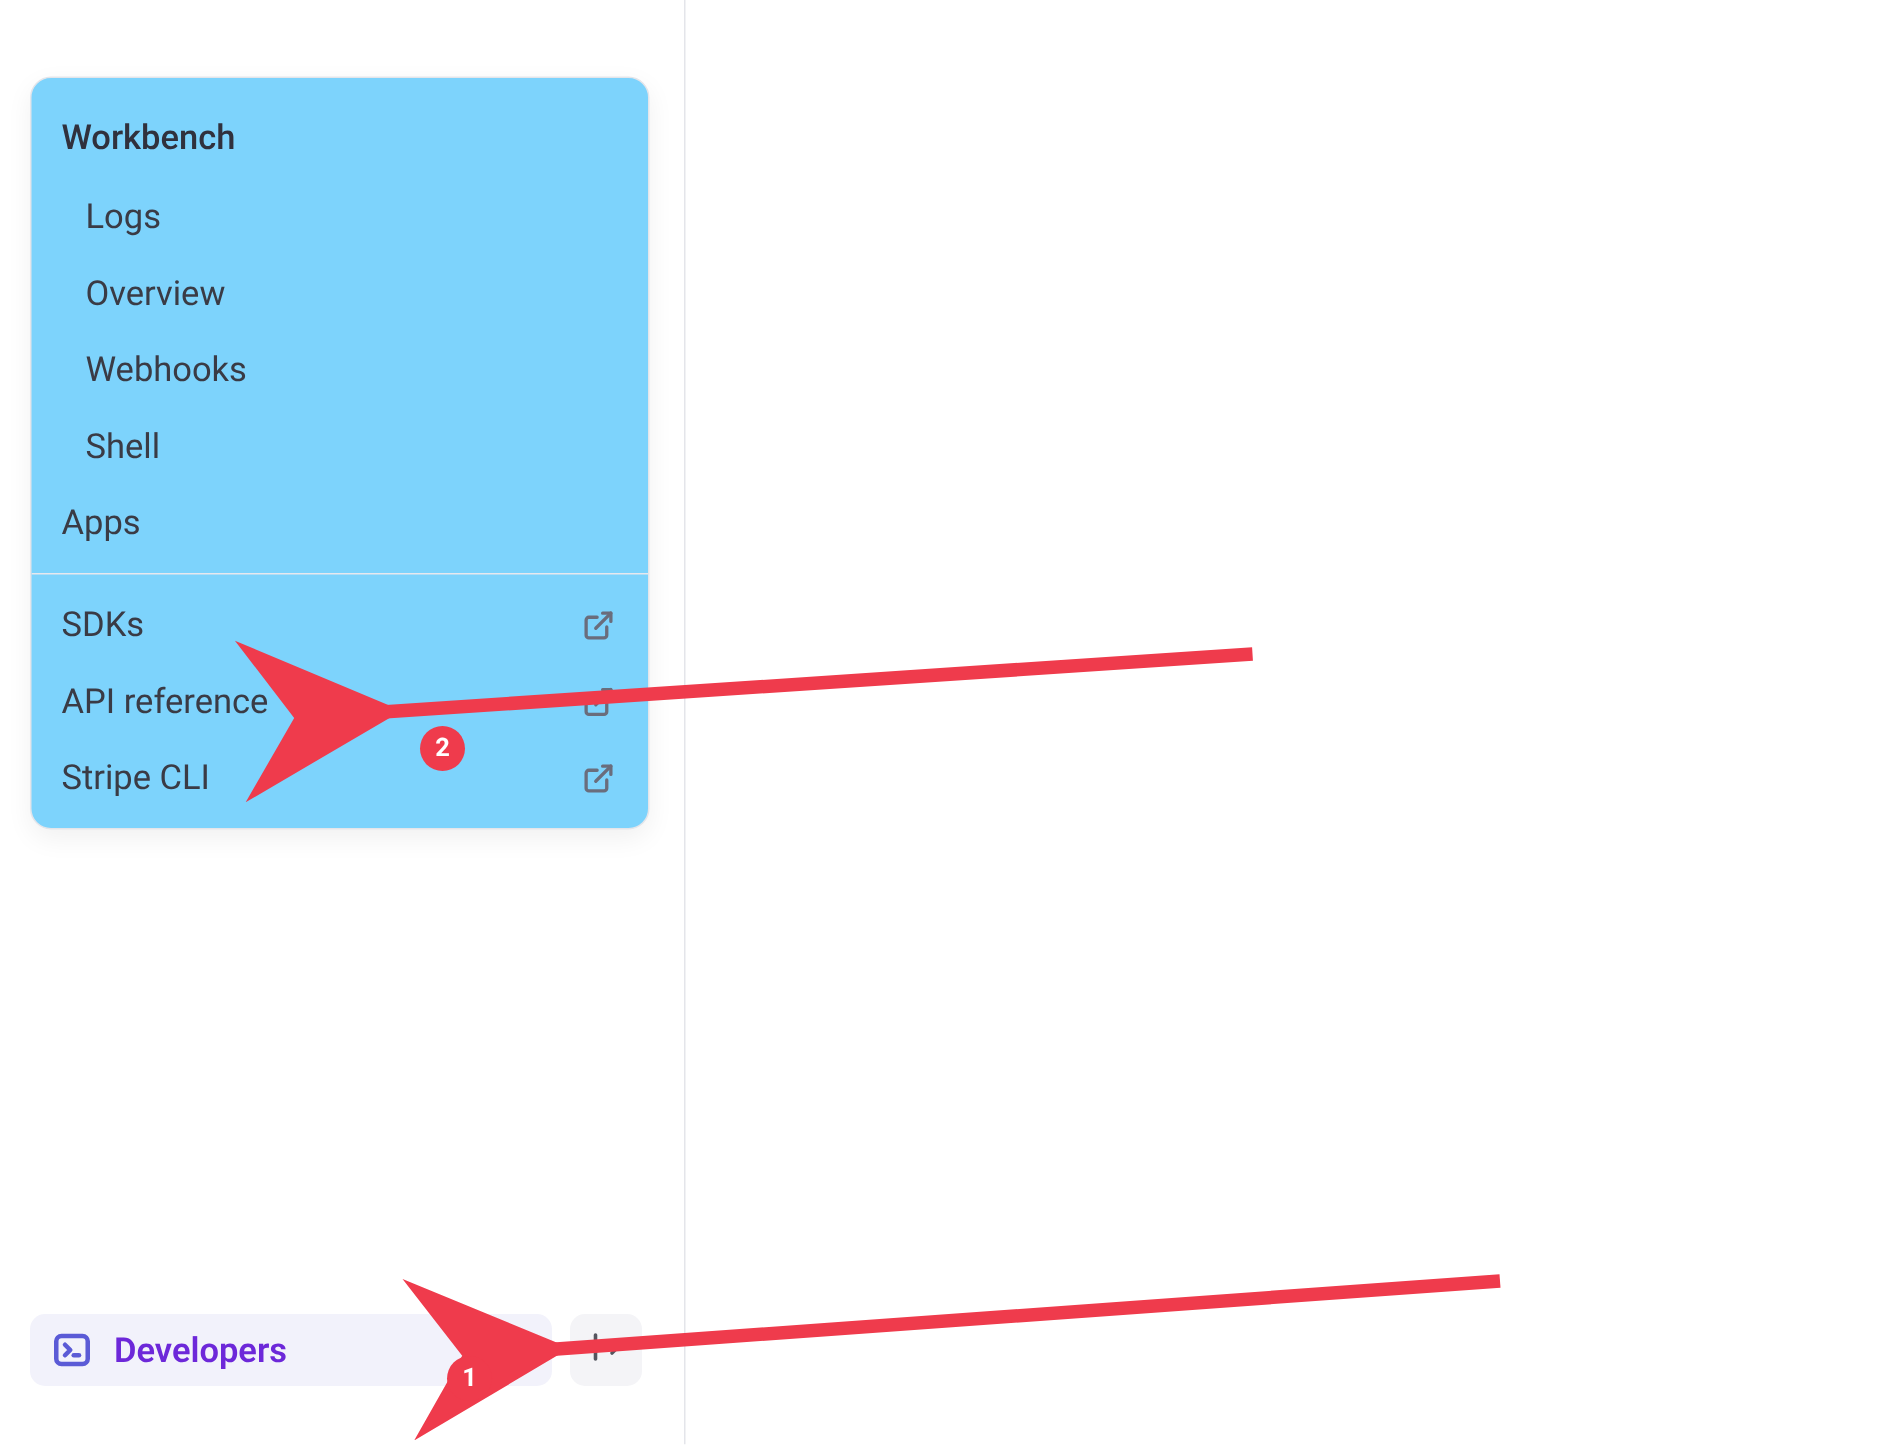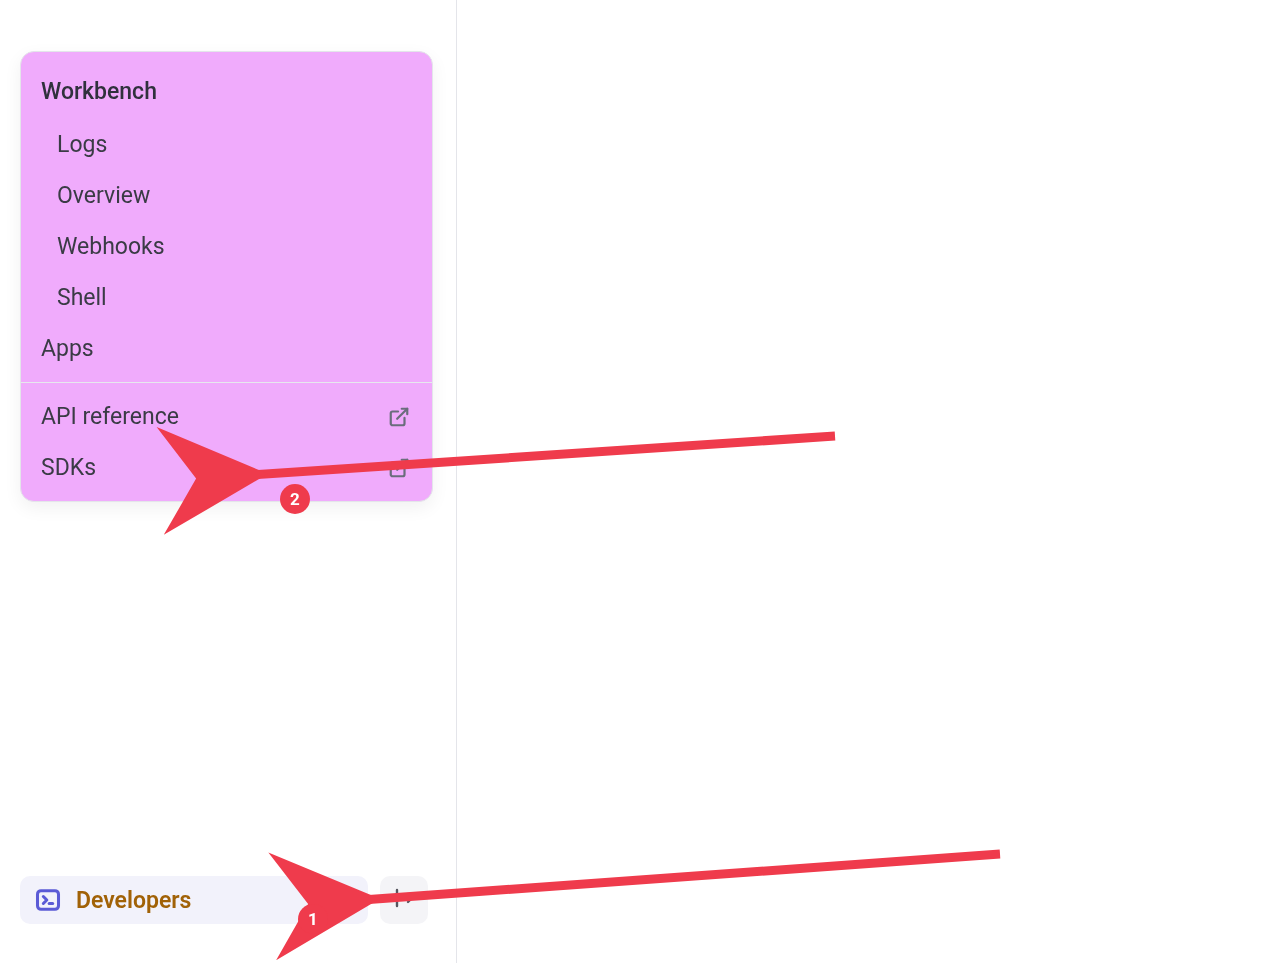--- a/index.html
+++ b/index.html
@@ -21,21 +21,21 @@
     bottom: 0;
     width: 1px;
     background: #e4e5ea;
   }
 
   .popup {
     position: absolute;
     left: 20px;
     top: 51px;
     width: 413px;
-    background: #f0abfc;
+    background: #7dd3fc;
     border: 1px solid #e4e5ea;
     border-radius: 14px;
     box-shadow: 0 6px 18px rgba(0,0,0,0.06);
     overflow: hidden;
   }
 
   .section {
     padding: 8px 0;
   }
 
@@ -79,21 +79,21 @@
     gap: 12px;
     align-items: stretch;
   }
   .dev-button {
     display: flex;
     align-items: center;
     gap: 14px;
     background: #f2f2fb;
     border-radius: 10px;
     padding: 10px 70px 10px 14px;
-    color: #a16207;
+    color: #6d28d9;
     font-weight: 600;
     font-size: 23px;
     cursor: pointer;
     width: 348px;
   }
   .dev-button .term-icon {
     display: inline-flex;
     color: #5b5bd6;
   }
   .dev-button .term-icon svg { width: 28px; height: 28px; }
@@ -153,32 +153,42 @@
         <span>Shell</span>
       </div>
     <div class="item">
         <span>Apps</span>
       </div>
   </div>
 
   <div class="hr"></div>
 
   <div class="section">
+    <div class="item">
+      <span>SDKs</span>
+      <span class="ext-icon">
+        <svg viewBox="0 0 24 24" fill="none" stroke="currentColor" stroke-width="2.4" stroke-linecap="round" stroke-linejoin="round">
+            <path d="M18 13v6a2 2 0 0 1-2 2H5a2 2 0 0 1-2-2V8a2 2 0 0 1 2-2h6"></path>
+            <polyline points="15 3 21 3 21 9"></polyline>
+            <line x1="10" y1="14" x2="21" y2="3"></line>
+          </svg>
+      </span>
+    </div>
     <div class="item">
       <span>API reference</span>
       <span class="ext-icon">
         <svg viewBox="0 0 24 24" fill="none" stroke="currentColor" stroke-width="2.4" stroke-linecap="round" stroke-linejoin="round">
             <path d="M18 13v6a2 2 0 0 1-2 2H5a2 2 0 0 1-2-2V8a2 2 0 0 1 2-2h6"></path>
             <polyline points="15 3 21 3 21 9"></polyline>
             <line x1="10" y1="14" x2="21" y2="3"></line>
           </svg>
       </span>
     </div>
     <div class="item">
-      <span>SDKs</span>
+      <span>Stripe CLI</span>
       <span class="ext-icon">
         <svg viewBox="0 0 24 24" fill="none" stroke="currentColor" stroke-width="2.4" stroke-linecap="round" stroke-linejoin="round">
             <path d="M18 13v6a2 2 0 0 1-2 2H5a2 2 0 0 1-2-2V8a2 2 0 0 1 2-2h6"></path>
             <polyline points="15 3 21 3 21 9"></polyline>
             <line x1="10" y1="14" x2="21" y2="3"></line>
           </svg>
       </span>
     </div>
   </div>
 

